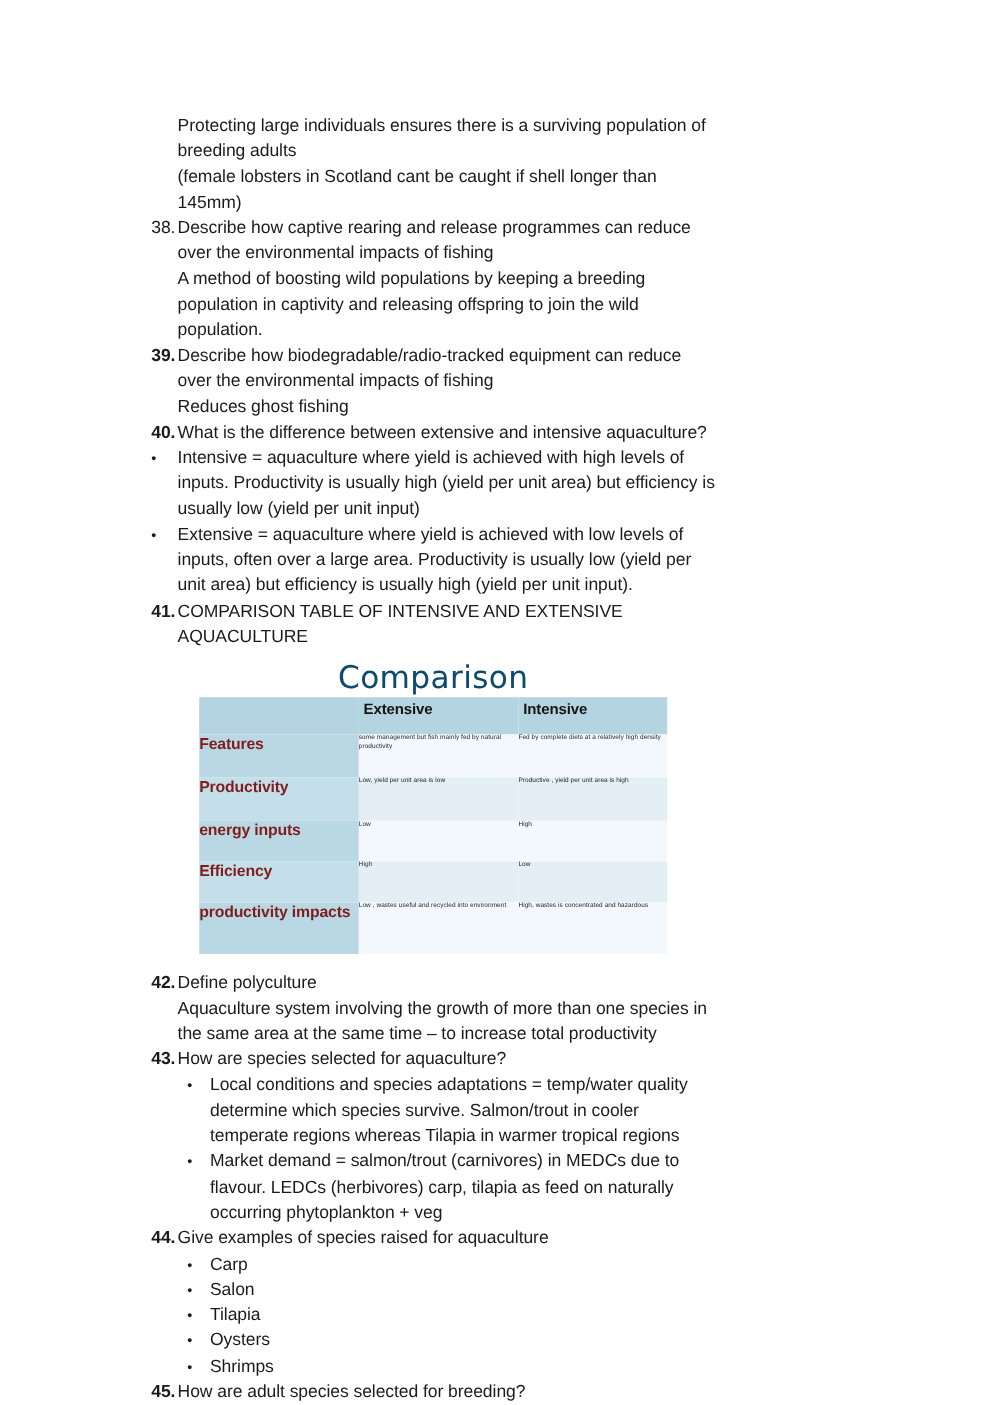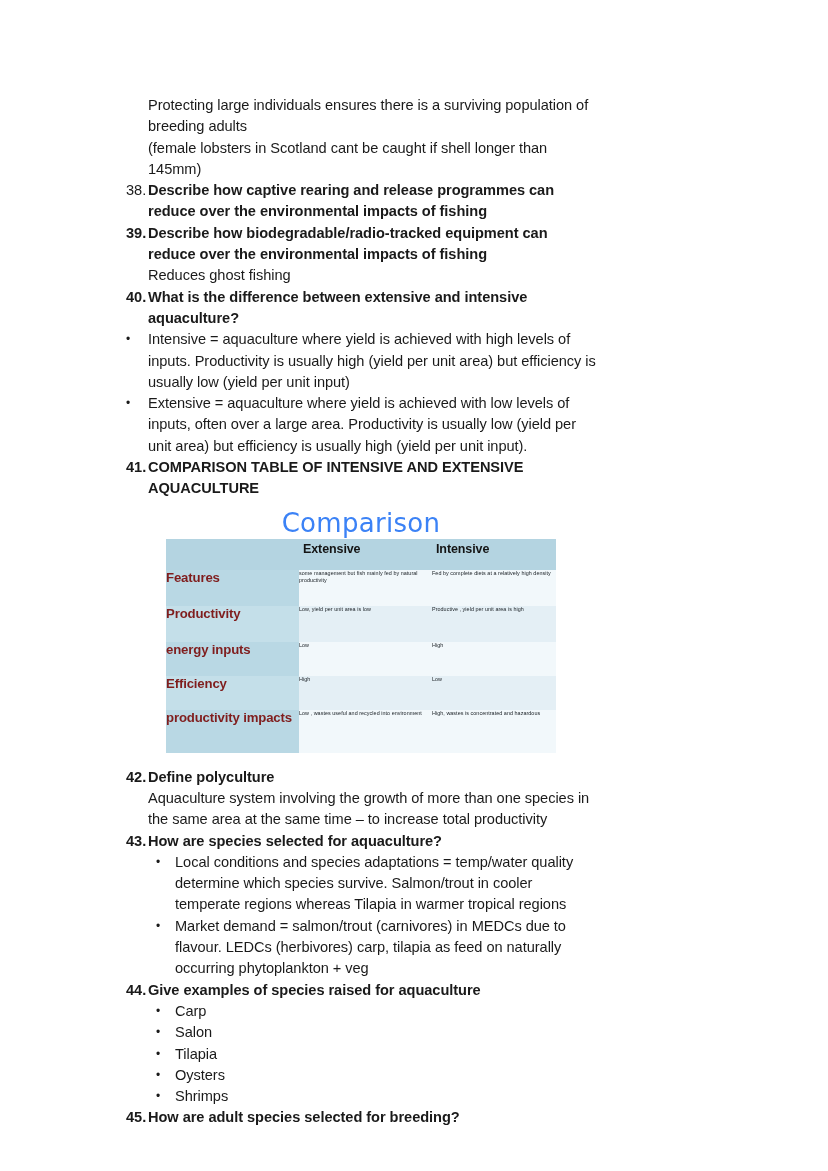--- a/index.html
+++ b/index.html
@@ -40,21 +40,21 @@
     line-height: 21.3px;
     letter-spacing: -0.05px;
   }
   .q-num {
     width: 22px;
     flex: 0 0 22px;
     font-weight: 400;
   }
   .q-num.bold { font-weight: 700; }
   .q-text {
-    font-weight: 700;
+    font-weight: 400;
     flex: 1 1 auto;
   }
   .bullet-row {
     display: flex;
     align-items: flex-start;
     font-size: 14.6px;
     line-height: 21.3px;
     letter-spacing: -0.05px;
   }
   .bullet-row .dot {
@@ -74,21 +74,21 @@
     margin-top: 8px;
     margin-left: 40px;
     width: 390px;
     position: relative;
   }
   .table-title {
     text-align: center;
     font-family: "DejaVu Sans", sans-serif;
     font-size: 26px;
     line-height: 30px;
-    color: #3b82f6;
+    color: #0c4a6e;
     font-weight: 400;
     letter-spacing: 0.3px;
     padding-bottom: 1px;
   }
   table.comparison {
     width: 390px;
     border-collapse: collapse;
     table-layout: fixed;
     font-family: "Liberation Sans", sans-serif;
   }
@@ -148,20 +148,21 @@
 
   <div>
     <div class="para cont">Protecting large individuals ensures there is a surviving population of breeding adults</div>
     <div class="para cont">(female lobsters in Scotland cant be caught if shell longer than 145mm)</div>
   </div>
 
   <div class="q-item">
     <span class="q-num">38.</span>
     <span class="q-text">Describe how captive rearing and release programmes can reduce over the environmental impacts of fishing</span>
   </div>
+  <div class="para cont">A method of boosting wild populations by keeping a breeding population in captivity and releasing offspring to join the wild population.</div>
 
   <div class="q-item">
     <span class="q-num bold">39.</span>
     <span class="q-text">Describe how biodegradable/radio-tracked equipment can reduce over the environmental impacts of fishing</span>
   </div>
   <div class="para cont">Reduces ghost fishing</div>
 
   <div class="q-item">
     <span class="q-num bold">40.</span>
     <span class="q-text">What is the difference between extensive and intensive aquaculture?</span>

